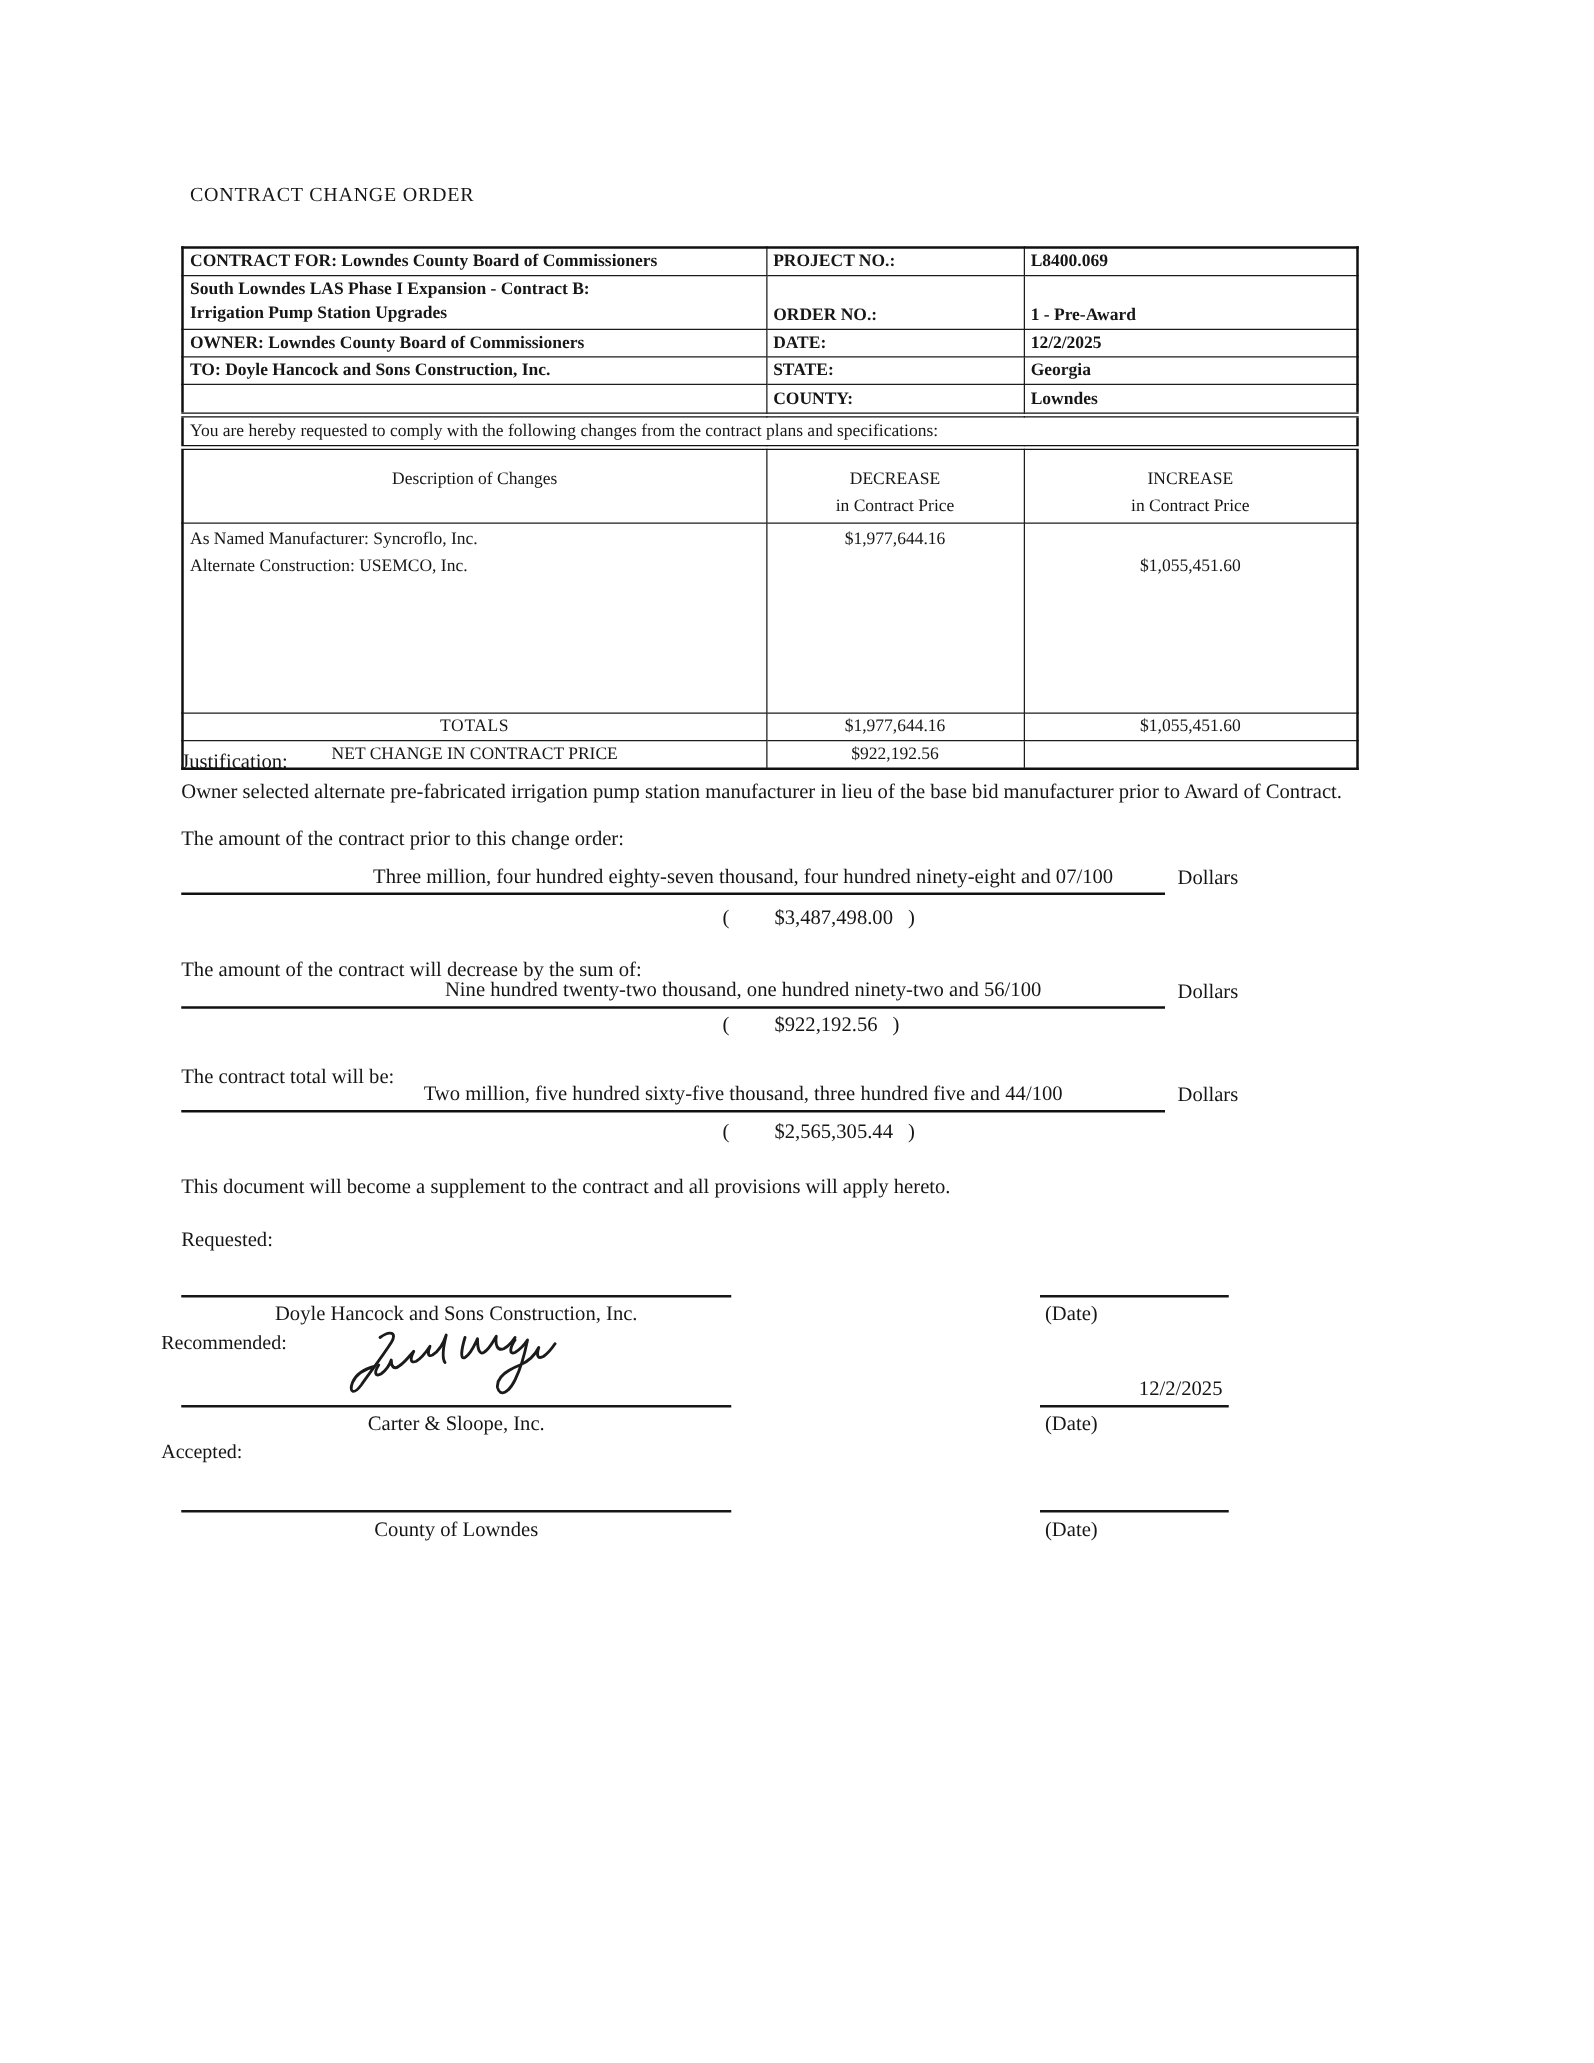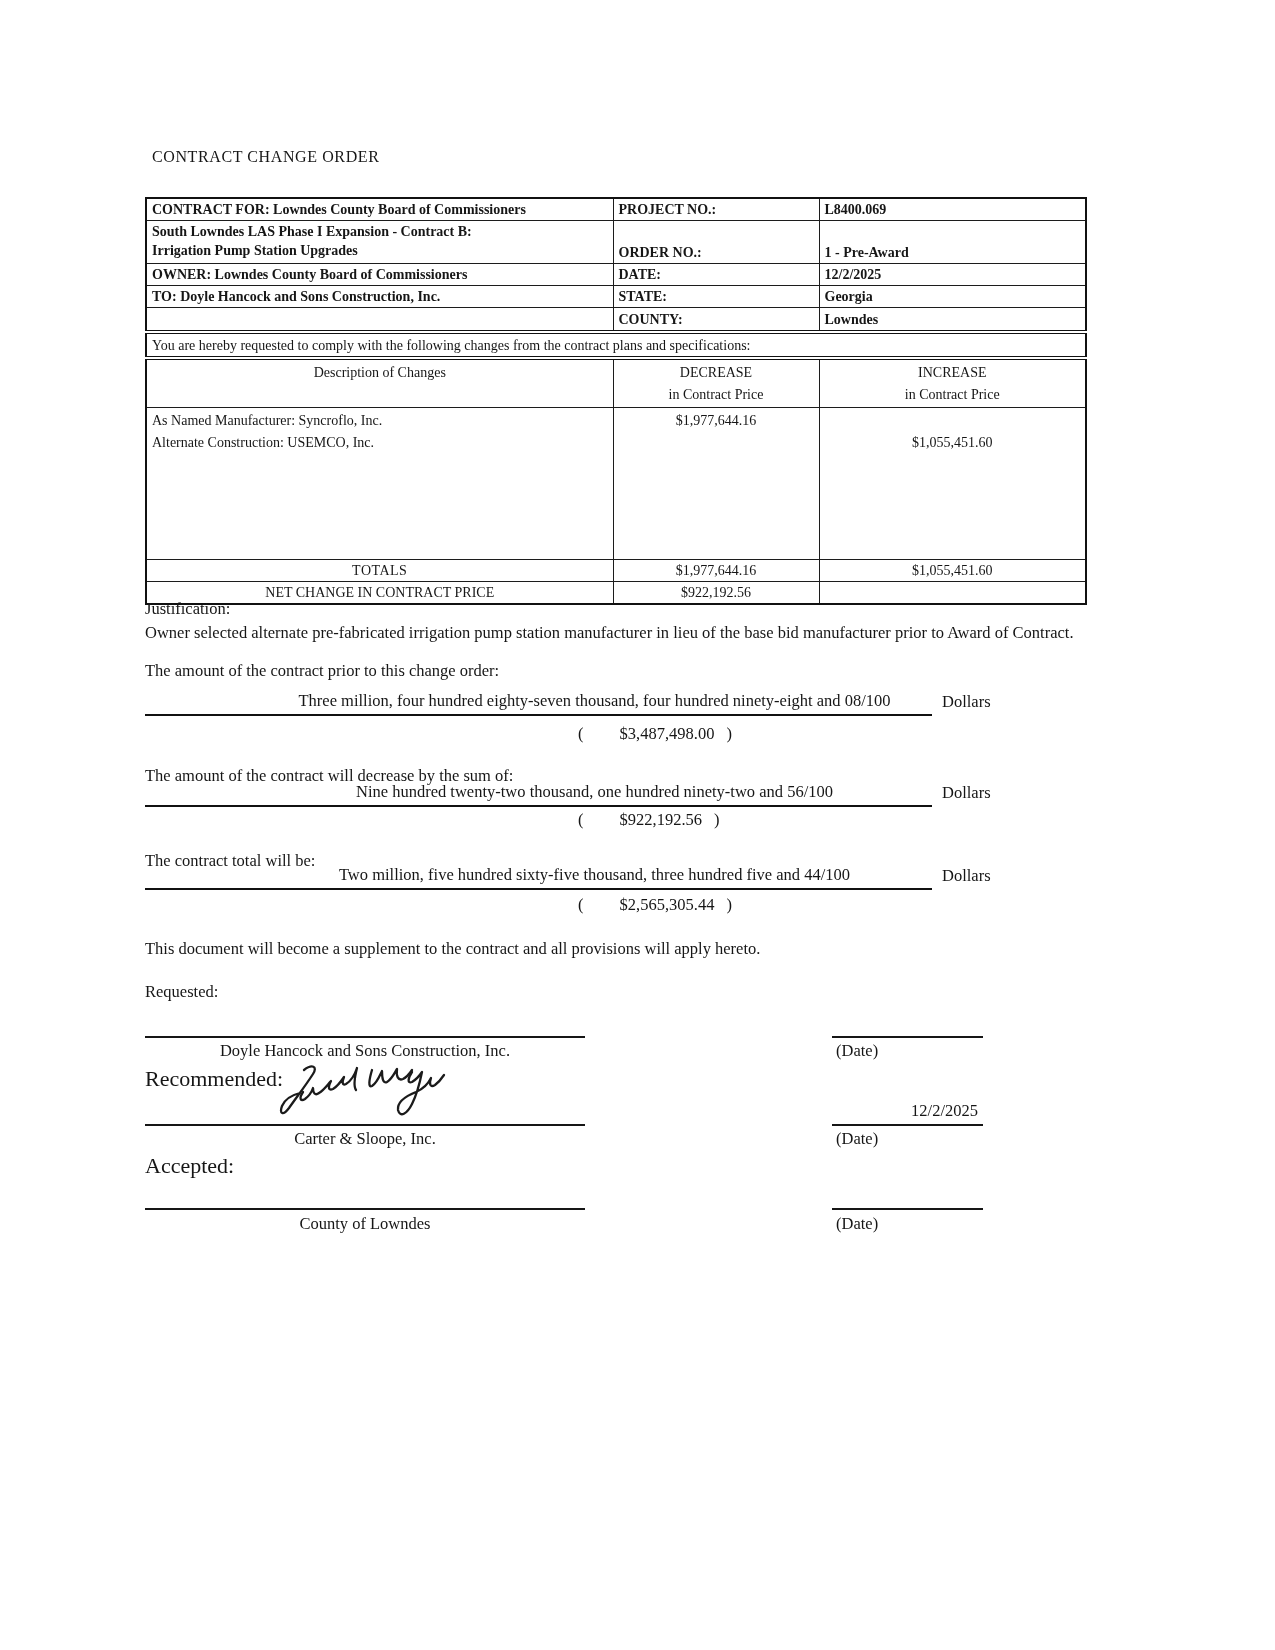--- a/index.html
+++ b/index.html
@@ -41,21 +41,21 @@
   tr.r2 td.vbot { vertical-align:bottom; }
   tr.r3 td, tr.r4 td { height:18px; }
   tr.r5 td { height:20px; }
   tr.instr td {
     height:20px;
     border-top:4px double #111;
     border-bottom:4px double #111;
   }
   tr.colhead td {
     height:44px; text-align:center;
-    vertical-align:top; line-height:22px; padding-top:2px;
+    vertical-align:top; line-height:22px; padding-top:13px;
   }
   tr.bodyrow td {
     height:148px; vertical-align:top; padding-top:2px;
     line-height:22px;
   }
   tr.bodyrow td.amt { text-align:center; }
   .inc-offset { margin-top:22px; }
   tr.totrow td { height:17px; text-align:center; }
   tr.netrow td { height:17px; text-align:center; }
   td.desc-body  { border-bottom:hidden; }
@@ -112,21 +112,21 @@
     left:145px; width:440px; text-align:center;
     font-size:16.5px;
   }
   .n1 { top:1041px; }
   .n2 { top:1129px; }
   .n3 { top:1214px; }
   .date-label { left:836px; font-size:16.5px; }
   .d1 { top:1041px; }
   .d2 { top:1129px; }
   .d3 { top:1214px; }
-  .role-label { left:145px; font-size:22px; }
+  .role-label { left:129px; font-size:16px; }
   .rec { top:1066px; }
   .acc { top:1153px; }
   .date-value {
     left:832px; width:146px; text-align:right;
     font-size:16.5px; top:1101px;
   }
   .signature-svg { left:276px; top:1062px; }
 </style>
 </head>
 <body>
@@ -207,21 +207,21 @@
       <td></td>
     </tr>
   </tbody>
     </table>
 
   <div class="abs textline just-label">Justification:</div>
   <div class="abs textline just-text">Owner selected alternate pre-fabricated irrigation pump station manufacturer in lieu of the base bid manufacturer prior to Award of Contract.</div>
 
   <div class="abs amount-intro intro1">The amount of the contract prior to this change order:</div>
   <div class="abs amount-row row1">
-    <div class="words-line">Three million, four hundred eighty-seven thousand, four hundred ninety-eight and 08/100</div>
+    <div class="words-line">Three million, four hundred eighty-seven thousand, four hundred ninety-eight and 07/100</div>
     <div class="dollars">Dollars</div>
   </div>
   <div class="abs paren-row paren1">
     <span class="open">(</span>
     <span class="num">$3,487,498.00</span>
     <span class="close">)</span>
   </div>
 
   <div class="abs amount-intro intro2">The amount of the contract will decrease by the sum of:</div>
   <div class="abs amount-row row2">

